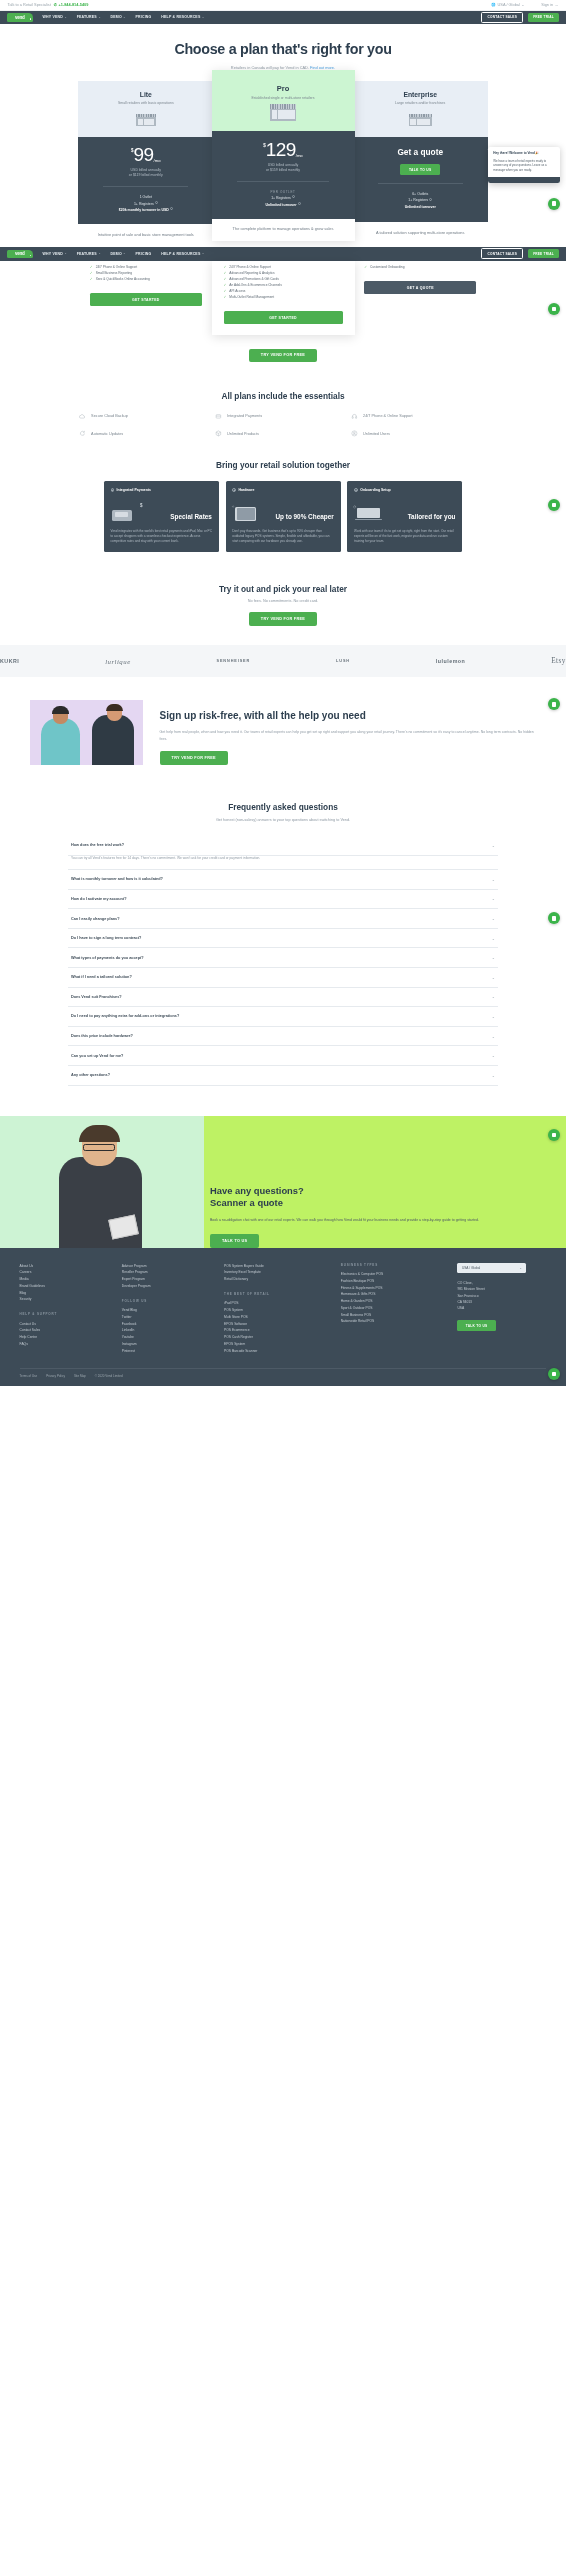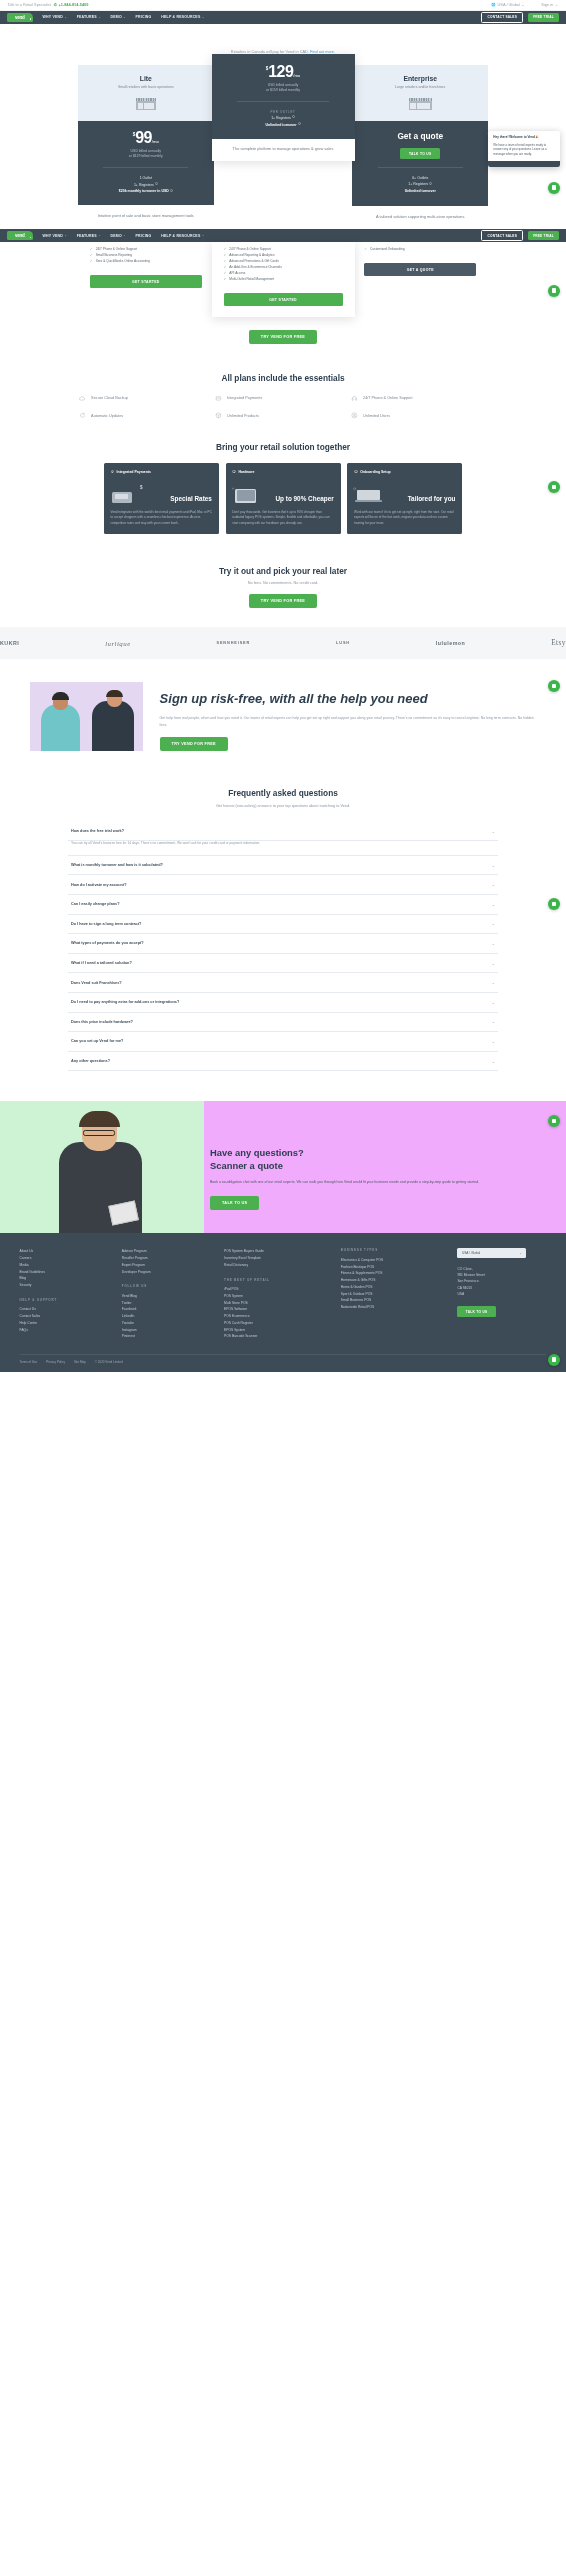--- a/index.html
+++ b/index.html
@@ -104,21 +104,21 @@
   .shop.big .shop-body { height: 12px; }
   .shop.big .shop-awning { height: 4.5px; }
   .shop.ent { width: 22.6px; }
 
   .plan-price {
     background: #3d4b57; color: #fff; padding: 9px 9px 10.6px; text-align: center;
   }
   .plan.pro .plan-price { padding: 9.8px 9px 10.6px; }
   .price-row { display: flex; align-items: flex-start; justify-content: center; }
   .cur { font-size: 4.5px; margin-top: 2.3px; font-weight: bold; }
-  .amount { font-size: 16px; font-weight: bold; line-height: .95; letter-spacing: -0.6px; }
+  .amount { font-size: 19px; font-weight: normal; line-height: .95; letter-spacing: -0.6px; }
   .per { font-size: 4.2px; align-self: flex-end; margin-bottom: 1.1px; font-weight: normal; }
   .billing { font-size: 3.5px; color: #b3bdc6; margin-top: 3.8px; line-height: 1.55; }
   .hr { height: 0.8px; background: #53616d; margin: 7.5px 16.6px; }
   .spec { font-size: 3.5px; color: #dde3e8; line-height: 1.85; }
   .spec .info { display: inline-block; width: 3px; height: 3px; border: 0.4px solid #8a959f;
     border-radius: 50%; font-size: 2.3px; line-height: 2.6px; text-align: center; color:#b3bdc6; vertical-align: 0.8px;}
   .spec b { font-weight: bold; color: #fff; }
 
   .quote-head {
     background: #3d4b57; color: #fff; padding: 10.6px 9px 12px; text-align: center;
@@ -209,35 +209,35 @@
     width: 113px; background: #e4d7f2; position: relative; overflow: hidden; flex: 0 0 113px;
   }
   .rf-person { position: absolute; bottom: 0; left: 0; right: 0; height: 78%; }
   .p1 { position: absolute; bottom: 0; left: 10.6px; width: 39px; height: 47px; background: #6fc5c8; border-radius: 16.6px 16.6px 0 0;}
   .p1-head { position: absolute; bottom: 41px; left: 22.6px; width: 15px; height: 16.6px; background: #c48a63; border-radius: 6.8px; }
   .p1-hair { position: absolute; bottom: 51px; left: 22px; width: 16.6px; height: 7.5px; background: #2b2b2b; border-radius: 7.5px 7.5px 0 0; }
   .p2 { position: absolute; bottom: 0; right: 9px; width: 42px; height: 50px; background: #2f3a44; border-radius: 15px 15px 0 0;}
   .p2-head { position: absolute; bottom: 44px; right: 21px; width: 15px; height: 16.6px; background: #d59a74; border-radius: 6.8px; }
   .p2-hair { position: absolute; bottom: 54px; right: 20.4px; width: 16.6px; height: 6.8px; background: #3a2d22; border-radius: 7.5px 7.5px 0 0; }
   .rf-copy { padding: 9px 0 0 16.6px; flex: 1; }
-  .rf-copy h2 { font-size: 13px; color: #2d3e4e; font-weight: bold; line-height: 1.3; font-style: italic; }
+  .rf-copy h2 { font-size: 10px; color: #2d3e4e; font-weight: bold; line-height: 1.3; }
   .rf-copy p { font-size: 3.5px; color: #8e99a3; line-height: 1.8; margin-top: 7.5px; }
   .rf-copy .btn-pill { margin-top: 9px; }
 
   
   .faq { padding: 15px 0 22.6px; }
   .faq .sub { text-align: center; font-size: 3.8px; color: #8e99a3; margin-top: 6px; }
   .faq-list { width: 430px; margin: 13.6px auto 0; }
   .faq-row { border-bottom: 0.8px solid #e6eaee; padding: 6.8px 3px; display: flex; align-items: center; }
   .faq-q { font-size: 3.8px; font-weight: bold; color: #3d4b57; flex: 1; }
   .faq-chev { font-size: 3.8px; color: #9aa5ad; }
   .faq-a { font-size: 3.3px; color: #8e99a3; line-height: 1.8; padding: 0 3px 7.5px; width: 430px; margin: 0 auto; border-bottom: 0.8px solid #e6eaee;}
 
   
-  .quote-cta { background: #f0abfc; display: flex; align-items: center; margin-top: 7.5px; }
+  .quote-cta { background: #bef264; display: flex; align-items: flex-end; margin-top: 7.5px; }
   .qc-photo { width: 204px; position: relative; flex: 0 0 204px; height: 132px; background: #cdf3d4; }
   .qc-body { position: absolute; bottom: 0; left: 59px; width: 83px; height: 91px; background: #3a3f46; border-radius: 21px 21px 0 0; }
   .qc-head { position: absolute; bottom: 82px; left: 82px; width: 35px; height: 39px; background: #e0b48c; border-radius: 15px; }
   .qc-hair { position: absolute; bottom: 106px; left: 79px; width: 41px; height: 16.6px; background: #4a3a2c; border-radius: 18px 18px 0 0; }
   .qc-glass { position: absolute; bottom: 97px; left: 83px; width: 32px; height: 6.8px; border: 0.9px solid #2e2e2e; border-radius: 2.3px;}
   .qc-clip { position: absolute; bottom: 10.6px; left: 110px; width: 27px; height: 19.6px; background: #e7e7e7; transform: rotate(-12deg); border: 0.8px solid #c5c5c5;}
   .qc-copy { padding: 22.6px 30px 0 6px; flex: 1; }
   .qc-copy h2 { font-size: 9.4px; color: #2d3e4e; font-weight: bold; line-height: 1.3; }
   .qc-copy p { font-size: 3.5px; color: #4e5a64; line-height: 1.8; margin-top: 7.5px; }
   .qc-copy .btn-pill { margin-top: 10.6px; }
@@ -329,20 +329,21 @@
       <span class="caret">⌄</span>
     </div>
   </div>
   <div class="nav-right">
     <div class="btn-outline">CONTACT SALES</div>
     <div class="btn-green">FREE TRIAL</div>
   </div>
 </div>
 
 <div class="hero">
+  <h1>Choose a plan that's right for you</h1>
   <div class="sub">
     <span>Retailers in Canada will pay for Vend in CAD.</span>
     <a>Find out more.</a>
   </div>
 </div>
 
 <div class="plans rel">
 
   <div class="plan">
     <div class="plan-head">
@@ -372,20 +373,33 @@
       <div class="spec">
         <div>1 Outlet</div>
         <div><span>1+ Registers</span> <span class="info">i</span></div>
         <div><b>$20k monthly turnover in USD</b> <span class="info">i</span></div>
       </div>
     </div>
     <div class="plan-tag">Intuitive point of sale and basic store management tools</div>
   </div>
 
   <div class="plan pro">
+    <div class="plan-head">
+      <div class="plan-name">Pro</div>
+      <div class="plan-desc">Established single or multi-store retailers</div>
+      <div class="plan-illus">
+        <div class="shop big">
+          <div class="shop-awning"></div>
+          <div class="shop-body">
+              <div class="shop-win"></div>
+              <div class="shop-door"></div>
+            </div>
+        </div>
+      </div>
+    </div>
     <div class="plan-price">
       <div class="price-row">
         <span class="cur">$</span>
         <span class="amount">129</span>
         <span class="per">/mo</span>
       </div>
       <div class="billing">
         <div>USD billed annually</div>
         <div>or $159 billed monthly</div>
       </div>

